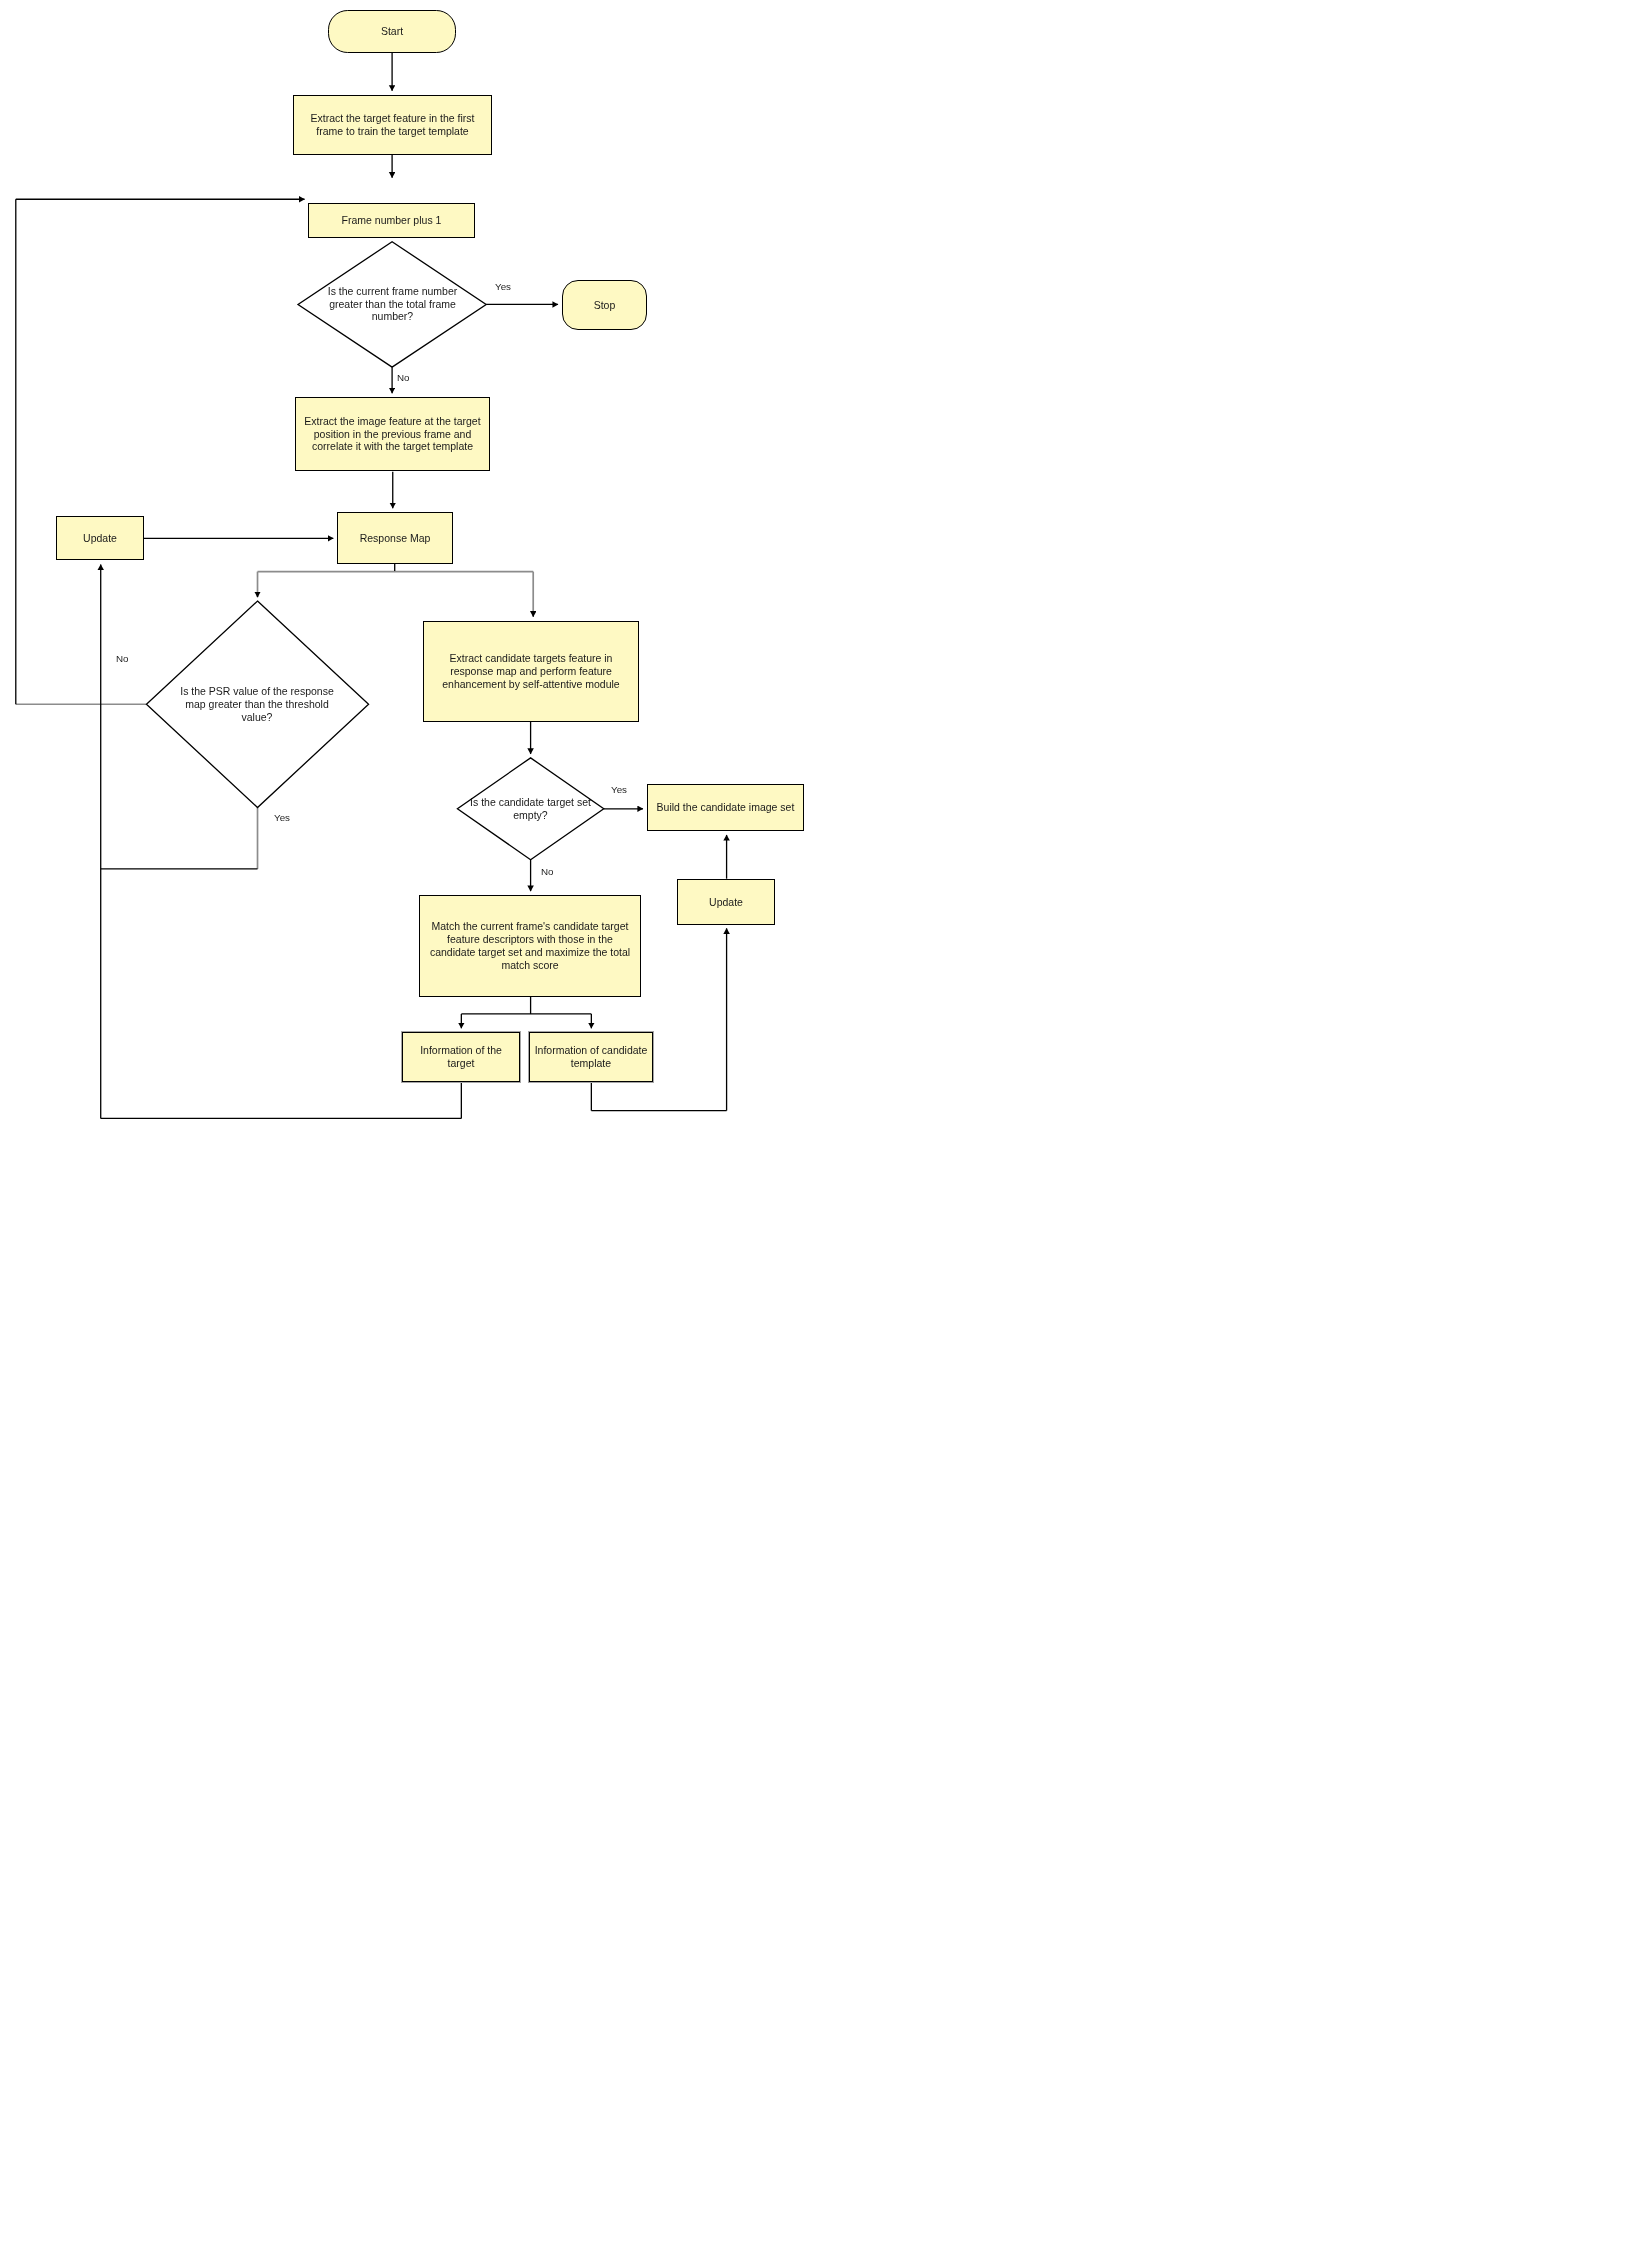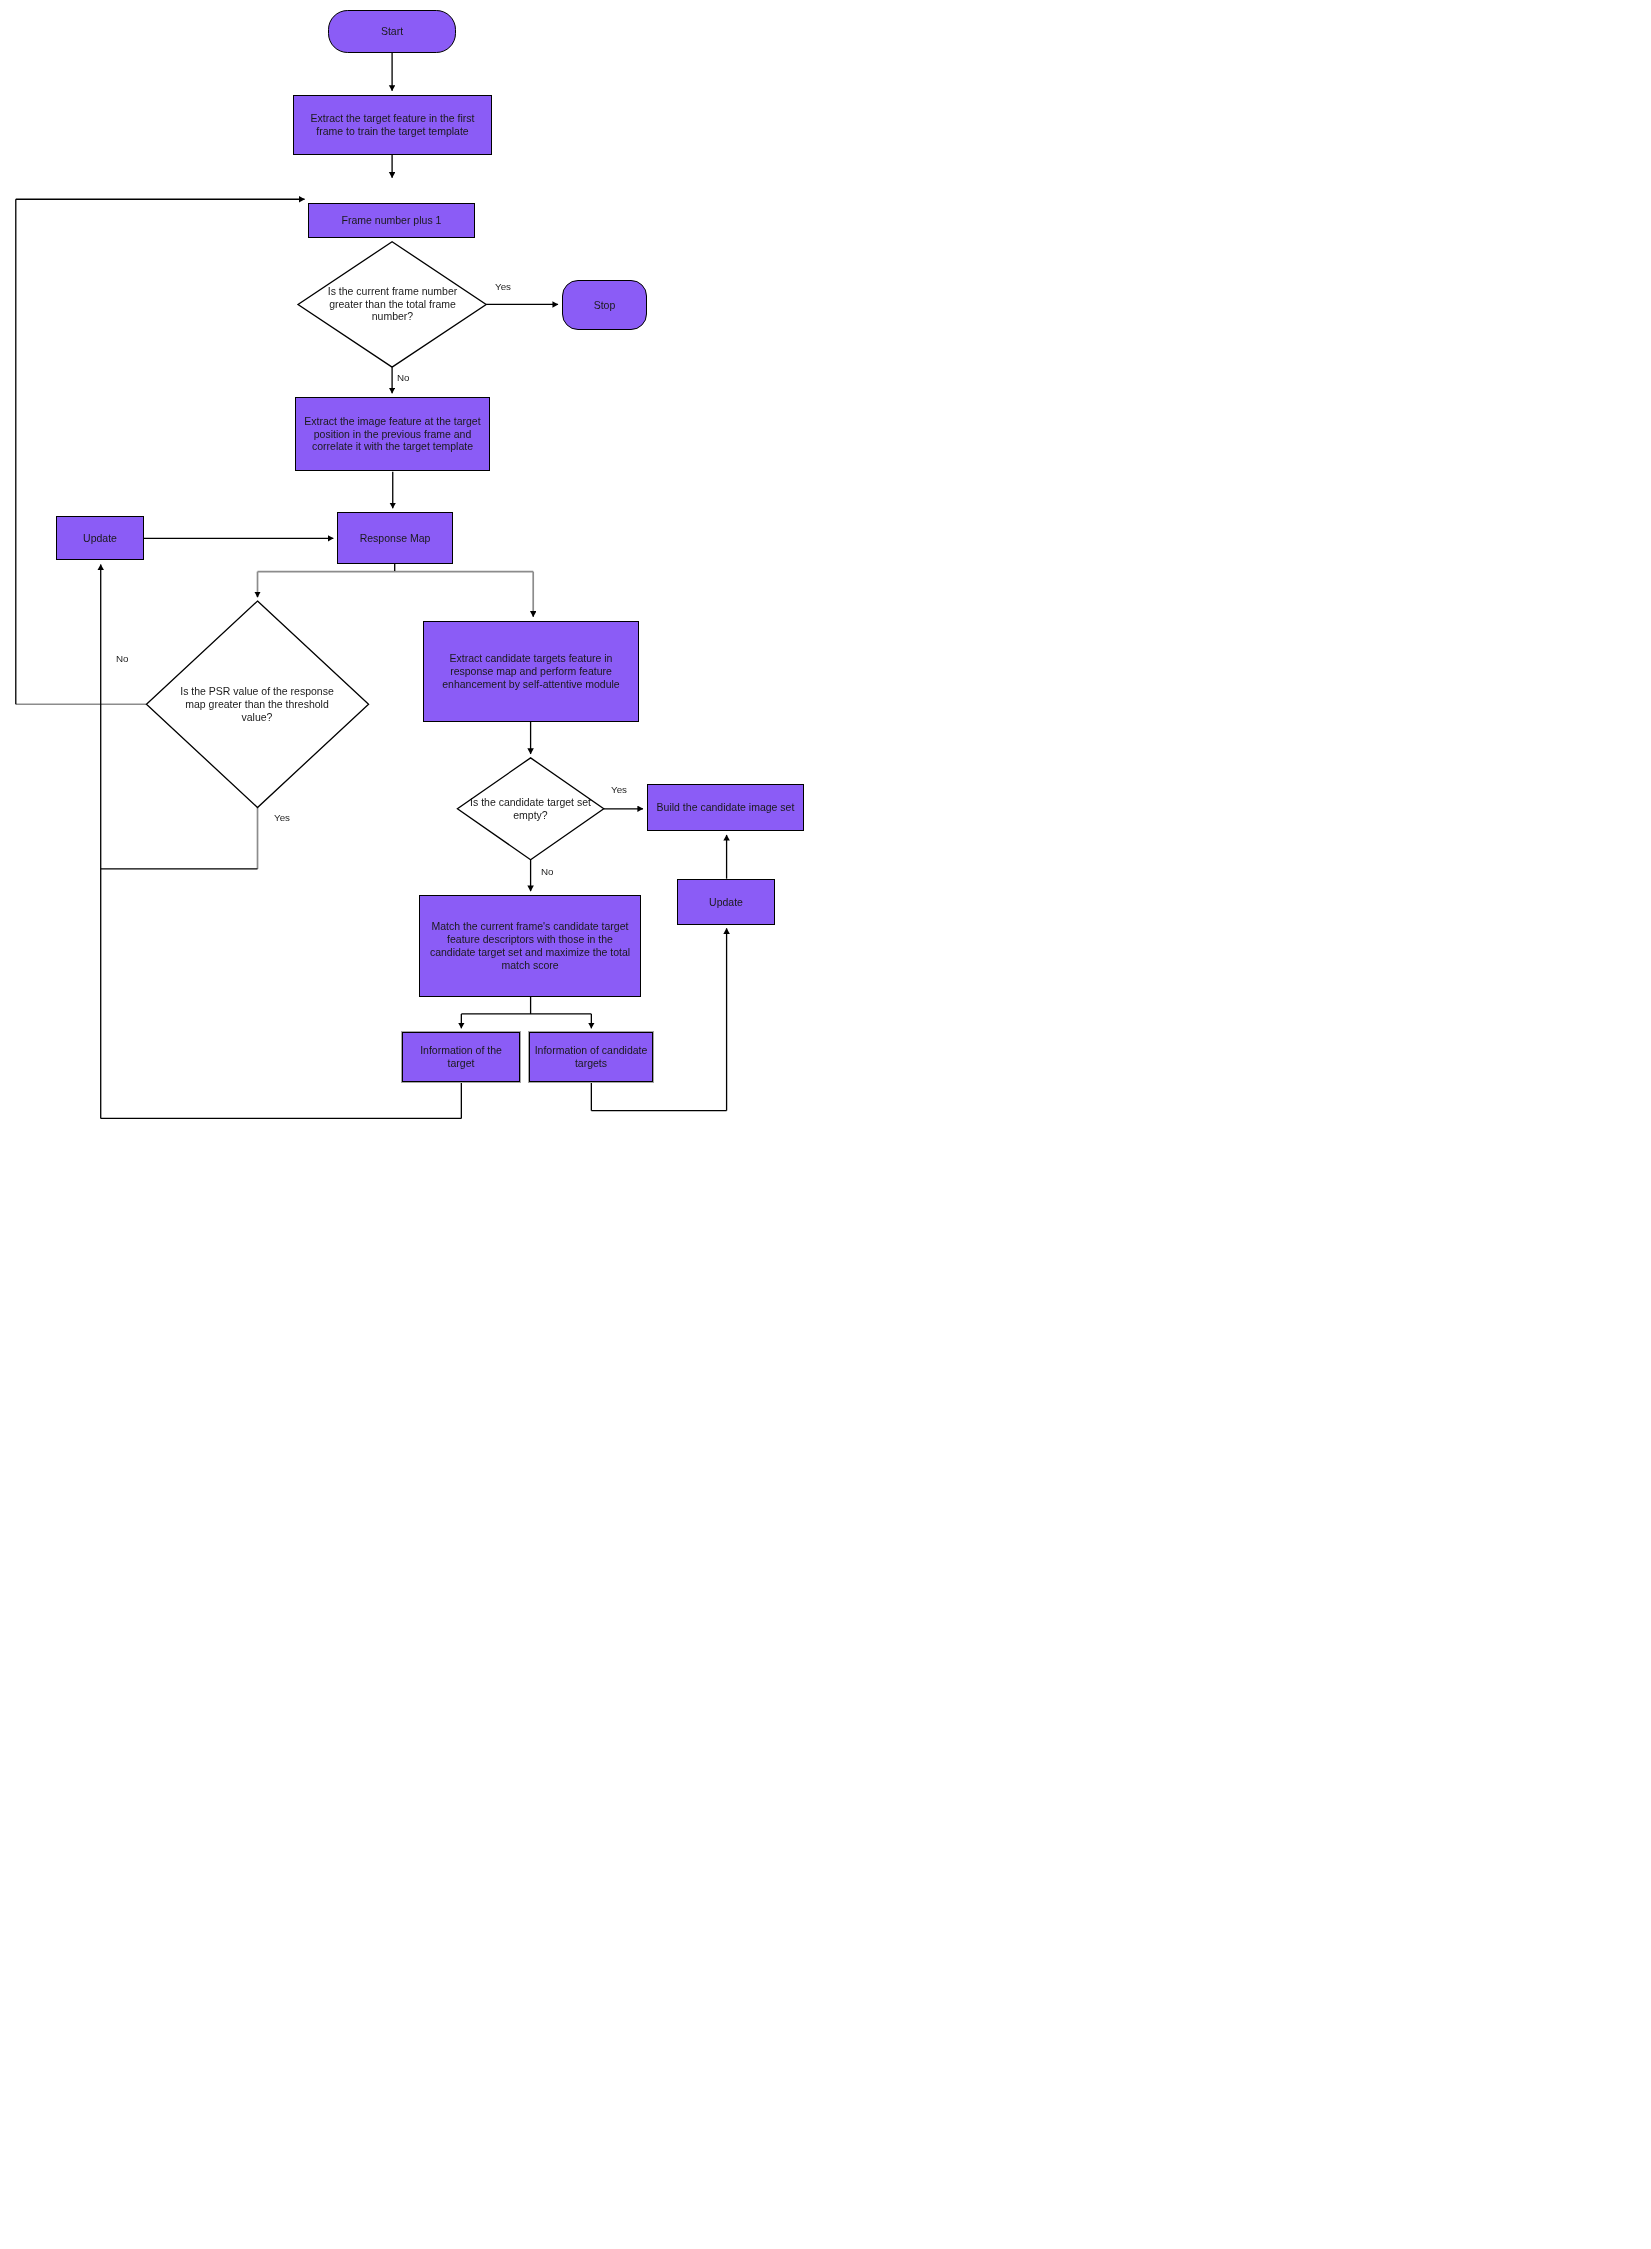--- a/index.html
+++ b/index.html
@@ -1,19 +1,19 @@
 <!DOCTYPE html>
 <html style="font-size:10.5px"><head>
 <meta charset="utf-8">
 <style>
   html,body{margin:0;padding:0;background:#ffffff;}
   body{font-family:"Liberation Sans", sans-serif; color:#1a1a1a;}
   #canvas{position:relative;width:826px;height:1125px;background:#fff;overflow:hidden;}
   #wires{position:absolute;left:0;top:0;z-index:1;}
-  .node{position:absolute;z-index:2;background:#8b5cf6;border:1.3px solid #000;
+  .node{position:absolute;z-index:2;background:#fef9c3;border:1.3px solid #000;
         display:flex;align-items:center;justify-content:center;text-align:center;
         font-size:10.5px;line-height:1.22;box-sizing:border-box;padding:1.3px 3.9px;}
   .terminator{border-radius:19.6px;}
   .shadowed{outline:1.3px solid #a6a6a6;}
   .dlabel{position:absolute;z-index:3;background:transparent;border:none;
         display:flex;align-items:center;justify-content:center;text-align:center;
         font-size:10.5px;line-height:1.22;}
   .edgelabel{position:absolute;z-index:3;font-size:9.8px;color:#1f1f1f;background:transparent;}
 </style>
 </head>
@@ -88,21 +88,21 @@
   <div class="node" style="left:56px;top:516px;width:88px;height:44px;">Update</div>
 
   <div class="node" style="left:423px;top:621px;width:216px;height:101px;text-align:center;">Extract candidate targets feature in response map and perform feature enhancement by self-attentive module</div>
 
   <div class="node" style="left:647px;top:784px;width:157px;height:47px;">Build the candidate image set</div>
 
   <div class="node" style="left:419px;top:895px;width:222px;height:102px;">Match the current frame's candidate target feature descriptors with those in the candidate target set and maximize the total match score</div>
 
   <div class="node shadowed" style="left:402px;top:1032px;width:118px;height:50px;">Information of the target</div>
 
-  <div class="node shadowed" style="left:529px;top:1032px;width:124px;height:50px;">Information of candidate targets</div>
+  <div class="node shadowed" style="left:529px;top:1032px;width:124px;height:50px;">Information of candidate template</div>
 
   <div class="node" style="left:677px;top:879px;width:98px;height:46px;">Update</div>
 
   <div class="dlabel" style="left:314px;top:265px;width:157px;height:78px;">Is the current frame number greater than the total frame number?</div>
 
   <div class="dlabel" style="left:172px;top:664px;width:170px;height:81px;">Is the PSR value of the response map greater than the threshold value?</div>
 
   <div class="dlabel" style="left:465px;top:789px;width:131px;height:39px;">Is the candidate target set empty?</div>
 
   <div class="edgelabel" style="left:495px;top:281px;">Yes</div>

